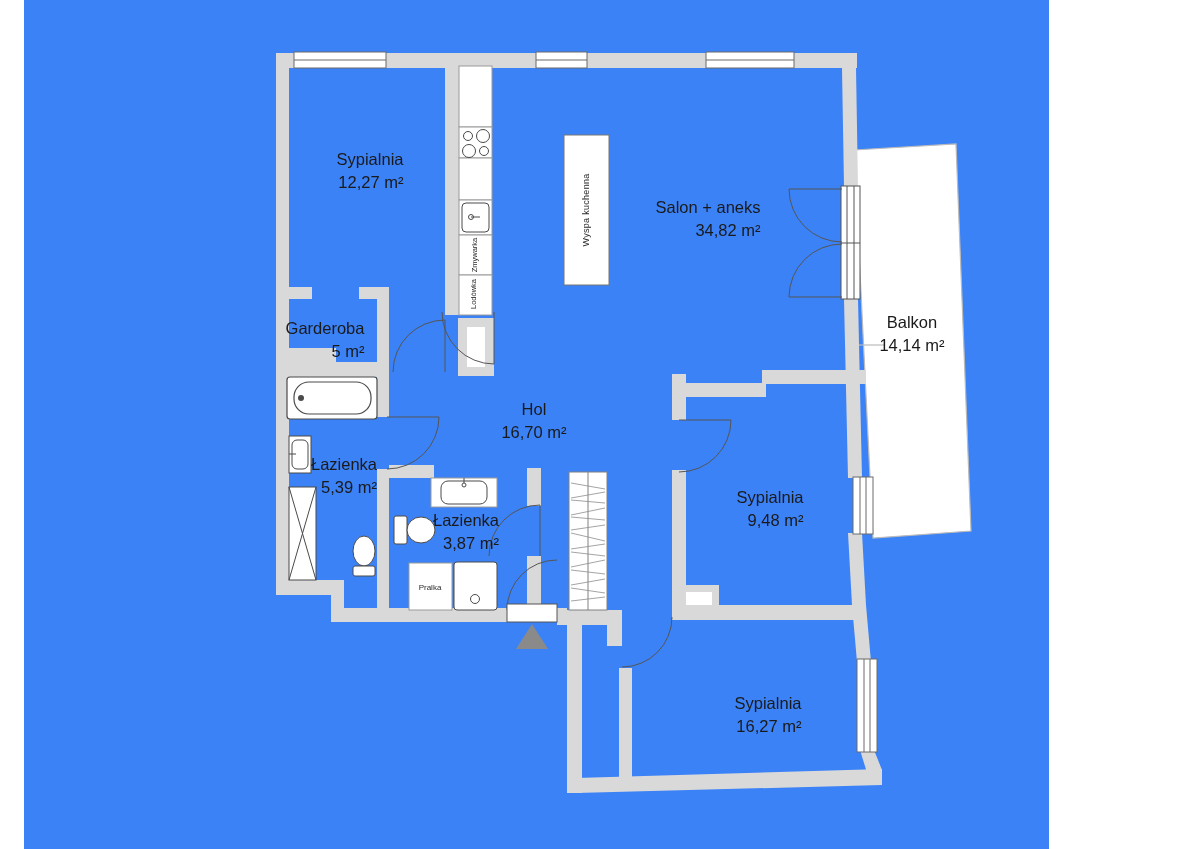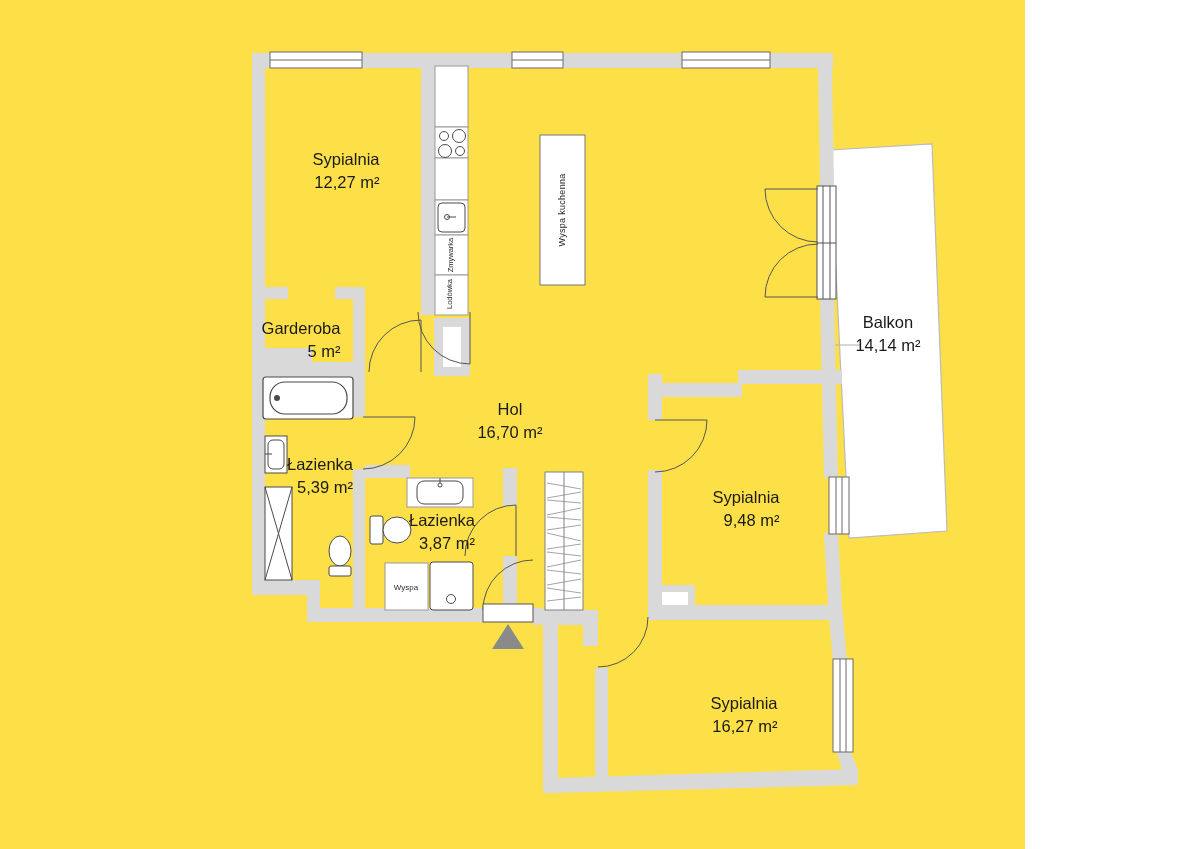--- a/index.html
+++ b/index.html
@@ -1,17 +1,17 @@
 <!DOCTYPE html>
 <html><head>
 <meta charset="utf-8">
 <style>
   html,body{margin:0;padding:0;background:#ffffff;}
-  #stage{position:relative;width:1025px;height:849px;background:#fde047;overflow:hidden;
-         font-family:"Liberation Sans",sans-serif;color:#1a1a1a;}
+  #stage{position:relative;width:1025px;height:849px;background:#3b82f6;overflow:hidden;
+         font-family:"Liberation Sans",sans-serif;color:#1a1a1a;margin-left:24px;}
   #plan-svg{position:absolute;left:0;top:0;}
   .room-label{position:absolute;transform:translate(-50%,-50%);text-align:center;
               font-size:16.5px;line-height:23px;white-space:nowrap;color:#1a1a1a;}
   .room-label .area{display:block;text-align:right;}
   .vlabel{position:absolute;transform:translate(-50%,-50%) rotate(-90deg);
           white-space:nowrap;color:#2a2a2a;}
   .island-label{font-size:9px;letter-spacing:.3px;}
   .appliance-label{font-size:7.5px;}
   .washer-label{position:absolute;transform:translate(-50%,-50%);font-size:8px;color:#2a2a2a;white-space:nowrap;}
 </style>
@@ -231,31 +231,35 @@
     <span class="area">5,39 m²</span>
   </div>
   <div class="room-label" style="left:442px;top:532px">
     <span>Łazienka</span>
     <span class="area">3,87 m²</span>
   </div>
   <div class="room-label" style="left:510px;top:421px">
     <span>Hol</span>
     <span class="area">16,70 m²</span>
   </div>
+  <div class="room-label" style="left:684px;top:219px">
+    <span>Salon + aneks</span>
+    <span class="area">34,82 m²</span>
+  </div>
   <div class="room-label" style="left:888px;top:334px">
     <span>Balkon</span>
     <span class="area">14,14 m²</span>
   </div>
   <div class="room-label" style="left:746px;top:509px">
     <span>Sypialnia</span>
     <span class="area">9,48 m²</span>
   </div>
   <div class="room-label" style="left:744px;top:715px">
     <span>Sypialnia</span>
     <span class="area">16,27 m²</span>
   </div>
 
   <div class="vlabel island-label" style="left:562px;top:210px">Wyspa kuchenna</div>
   <div class="vlabel appliance-label" style="left:450px;top:255px">Zmywarka</div>
   <div class="vlabel appliance-label" style="left:449px;top:294px">Lodówka</div>
-  <div class="washer-label" style="left:406px;top:587px">Wyspa</div>
+  <div class="washer-label" style="left:406px;top:587px">Pralka</div>
 
 </div>
 
 </body></html>

